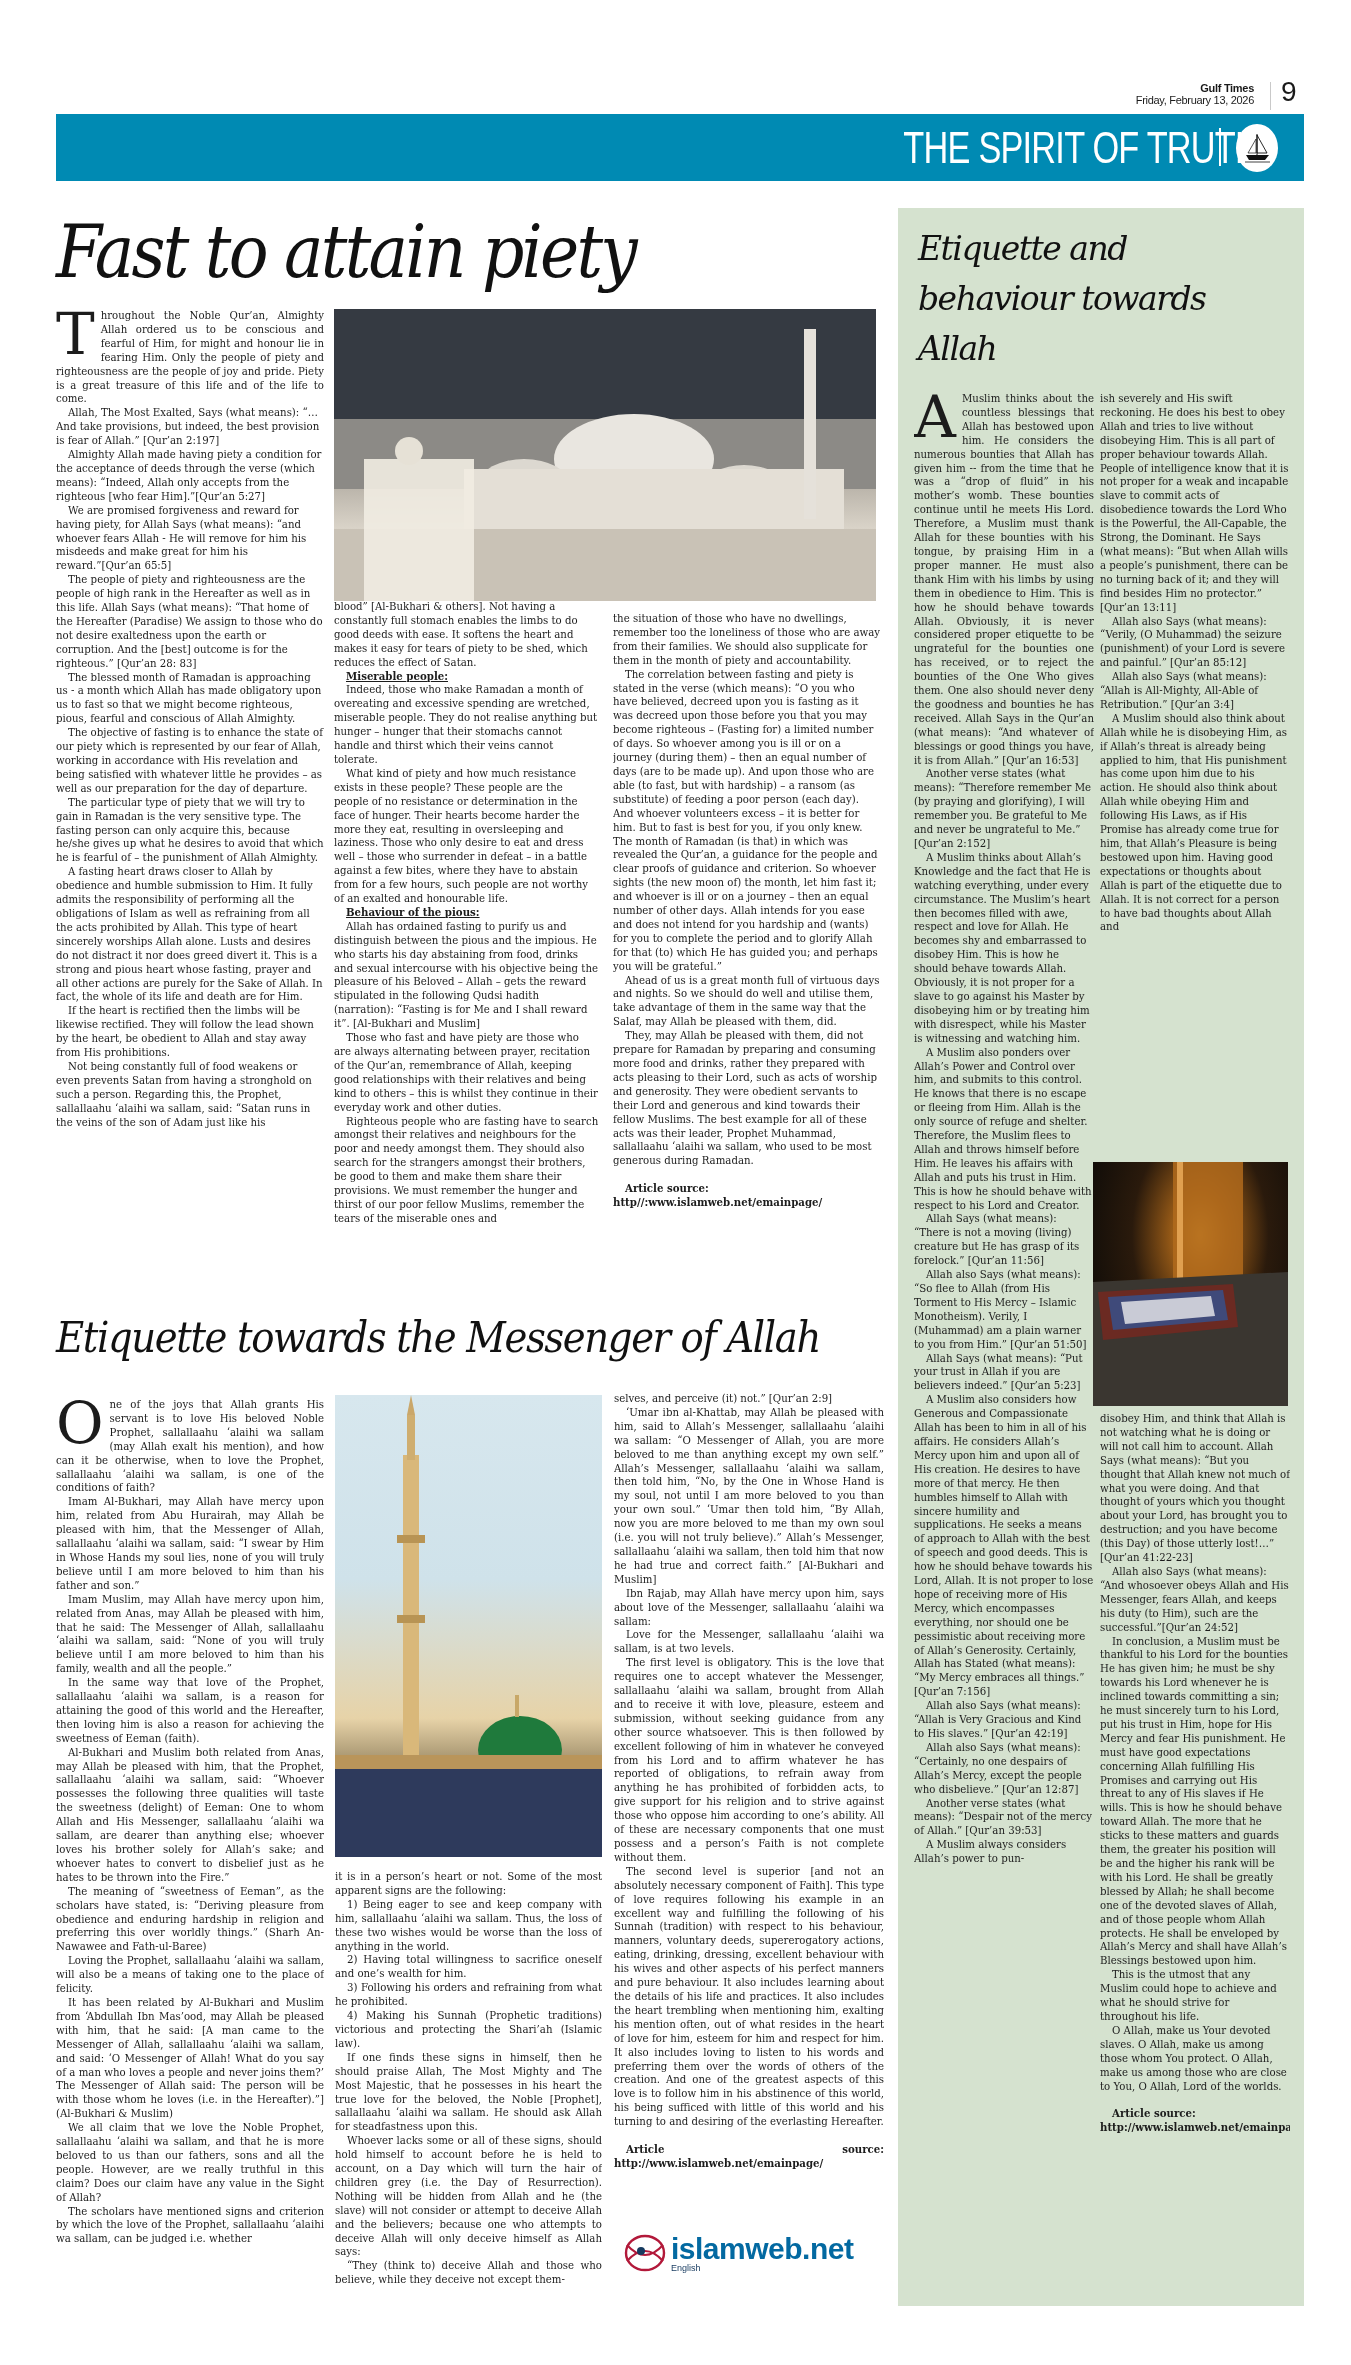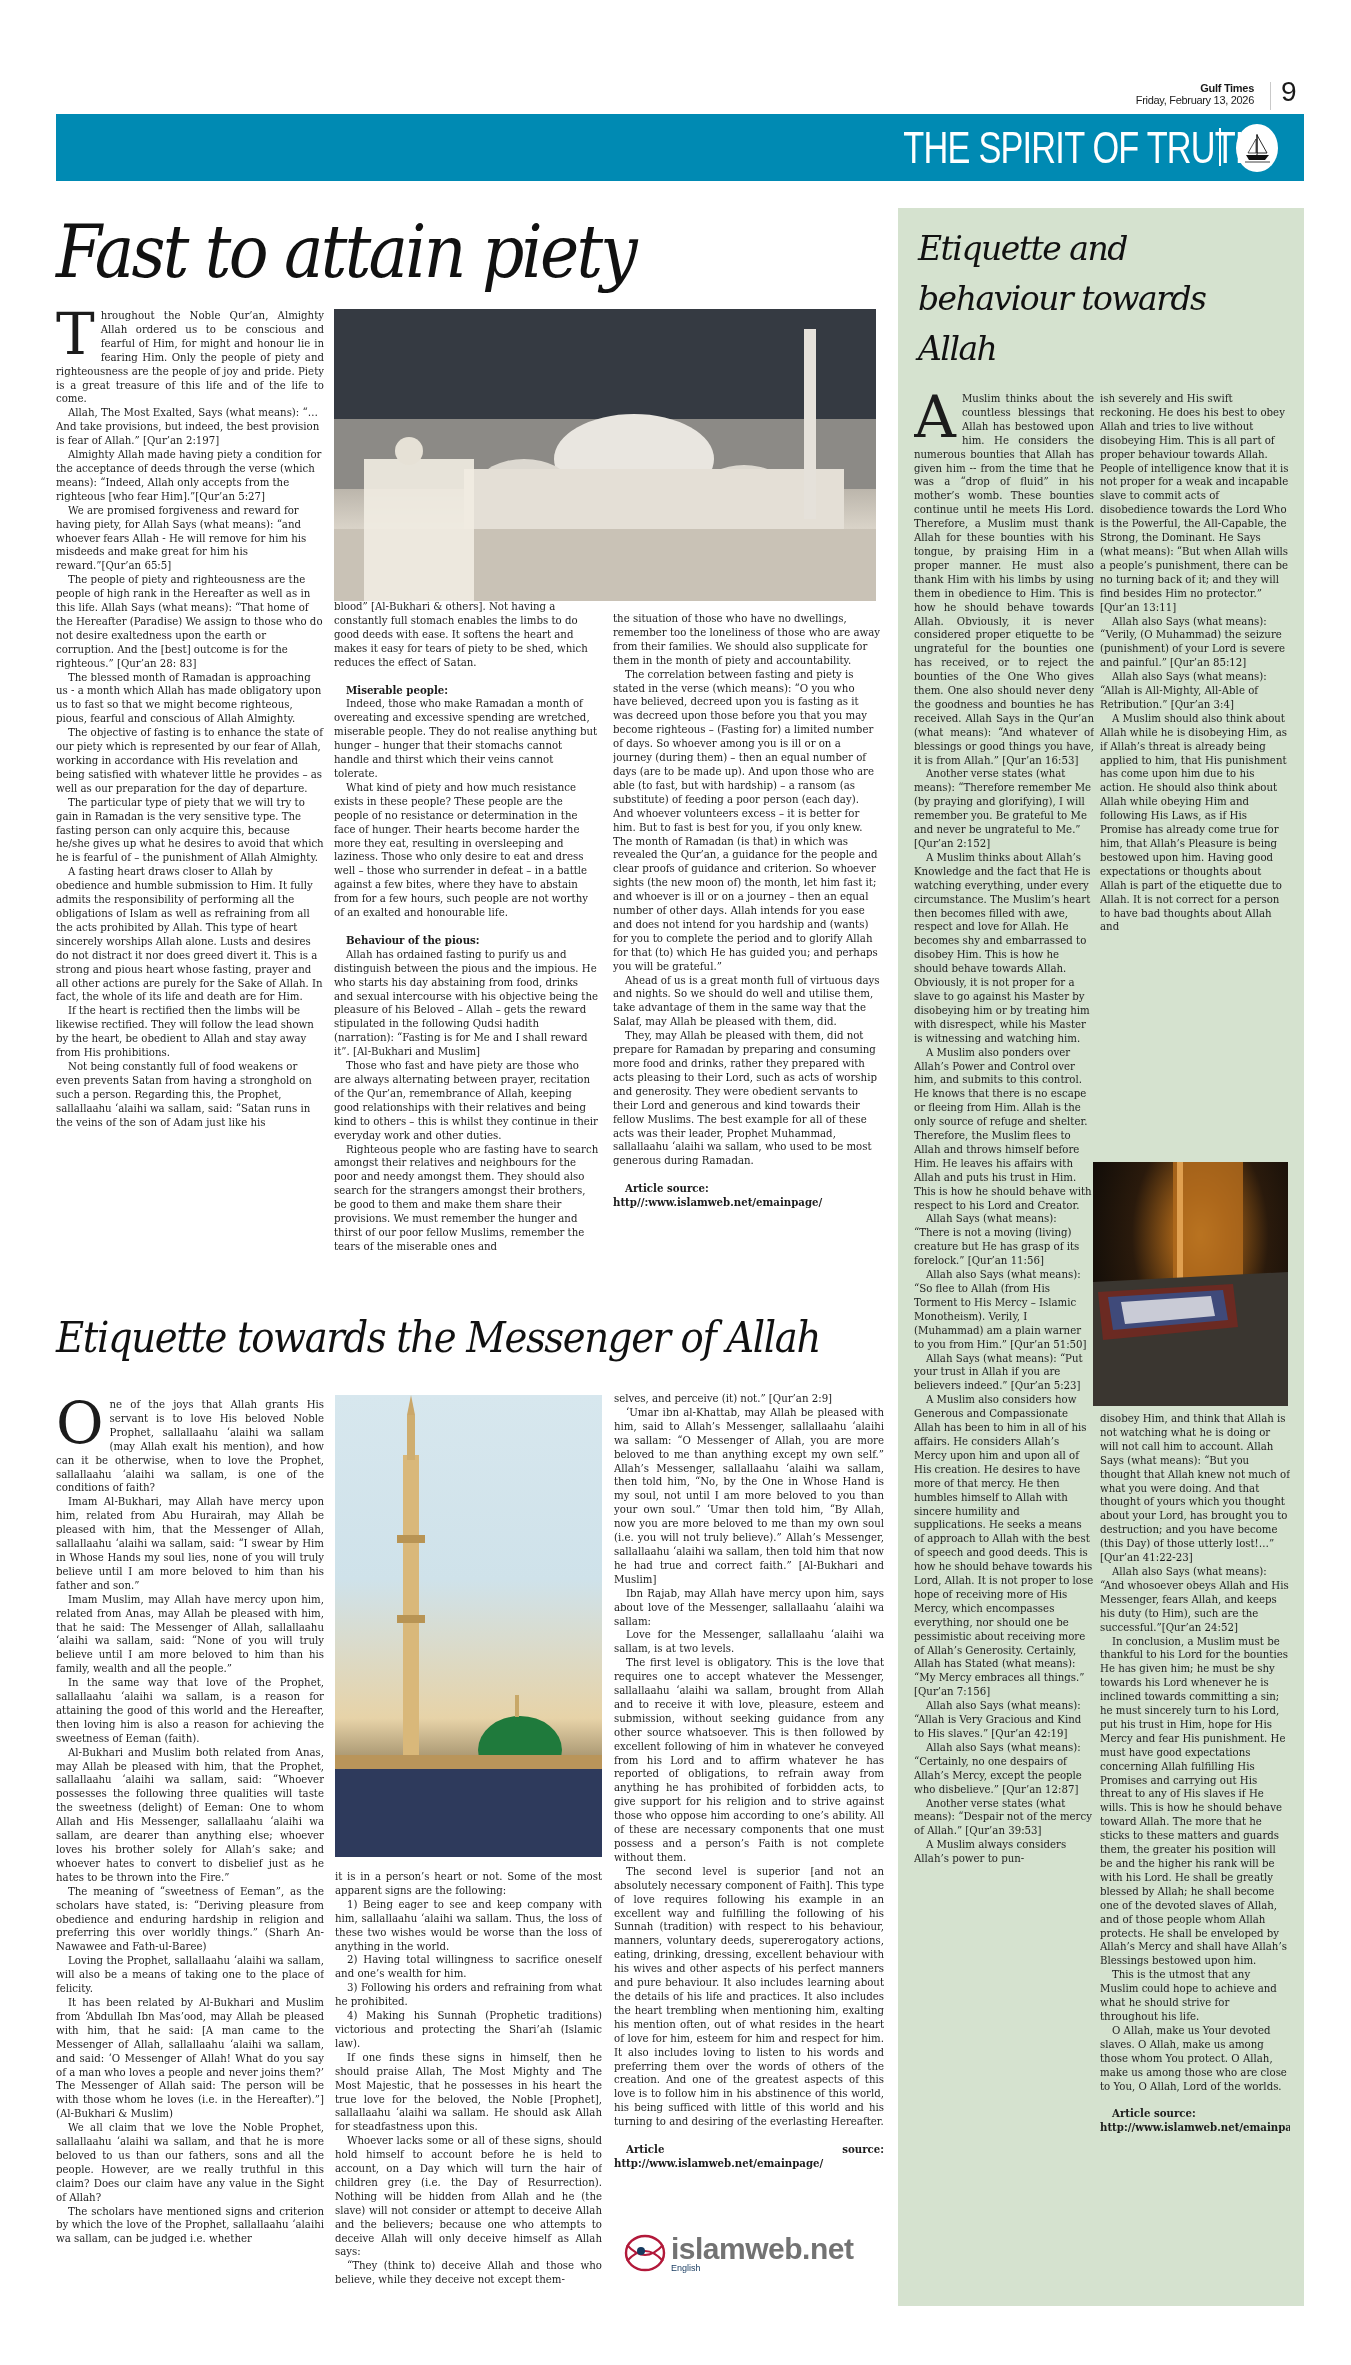--- a/index.html
+++ b/index.html
@@ -27,21 +27,21 @@
   .hl-bottom { left: 56px; top: 1313px; font-size: 42px; line-height: 50px; letter-spacing: -1.5px; transform: scaleX(0.92); transform-origin: left; }
 
   
   .sidepanel { left: 898px; top: 208px; width: 406px; height: 2098px; background: #d5e2cf; }
 
   
   .col { position: absolute; font-size: 10.2px; line-height: 13.9px; color: #1c1c1c; overflow: hidden; }
   .col p { text-indent: 12px; margin: 0; }
   .col p.noindent { text-indent: 0; }
   .col p.just { text-align: justify; }
-  .col .subhead { font-weight: bold; margin-top: 14px; text-indent: 12px; }
+  .col .subhead { font-weight: bold; text-indent: 12px; text-decoration: underline; }
   .col .source { margin-top: 14px; font-weight: bold; }
   .dropcap { float: left; font-size: 58px; line-height: 46px; margin: 2px 6px 0 0; font-family: "DejaVu Serif", serif; }
   .just { text-align: justify; }
 
   
   .img { position: absolute; overflow: hidden; }
   .img-mosque { left: 334px; top: 309px; width: 542px; height: 292px;
     background: linear-gradient(180deg, #2a2d33 0%, #3b4046 20%, #7c7a77 45%, #b8b2a8 60%, #d9d3c8 75%, #8b8378 100%); }
   .img-prayer { left: 1093px; top: 1162px; width: 195px; height: 244px;
     background: radial-gradient(ellipse at 55% 30%, #e8a63a 0%, #9a5c17 18%, #2a1a0c 45%, #0f0c08 80%); }
@@ -220,16 +220,16 @@
 <div class="abs" style="left:623px; top:2228px; width:240px; height:50px; display:flex; align-items:center;">
   <span style="display:inline-block; width:44px; height:40px;">
     <svg width="44" height="40" viewBox="0 0 44 40">
       <ellipse cx="22" cy="20" rx="19" ry="17" fill="none" stroke="#b2193a" stroke-width="2.4"></ellipse>
       <path d="M4 12 Q22 32 40 12" fill="none" stroke="#b2193a" stroke-width="2"></path>
       <path d="M4 28 Q22 8 40 28" fill="none" stroke="#b2193a" stroke-width="2"></path>
       <circle cx="18" cy="18" r="4" fill="#163a5f"></circle>
     </svg>
   </span>
   <span style="display:flex; flex-direction:column; margin-left:4px; line-height:1;">
-    <span style="font-family:'Liberation Sans',sans-serif; font-weight:bold; font-size:30px; color:#737373; letter-spacing:-0.5px;">islamweb.net</span>
+    <span style="font-family:'Liberation Sans',sans-serif; font-weight:bold; font-size:30px; color:#0369a1; letter-spacing:-0.5px;">islamweb.net</span>
     <span style="font-family:'Liberation Sans',sans-serif; font-size:9px; color:#163a5f; text-align:left;">English</span>
   </span>
 </div>
 
 </body></html>

